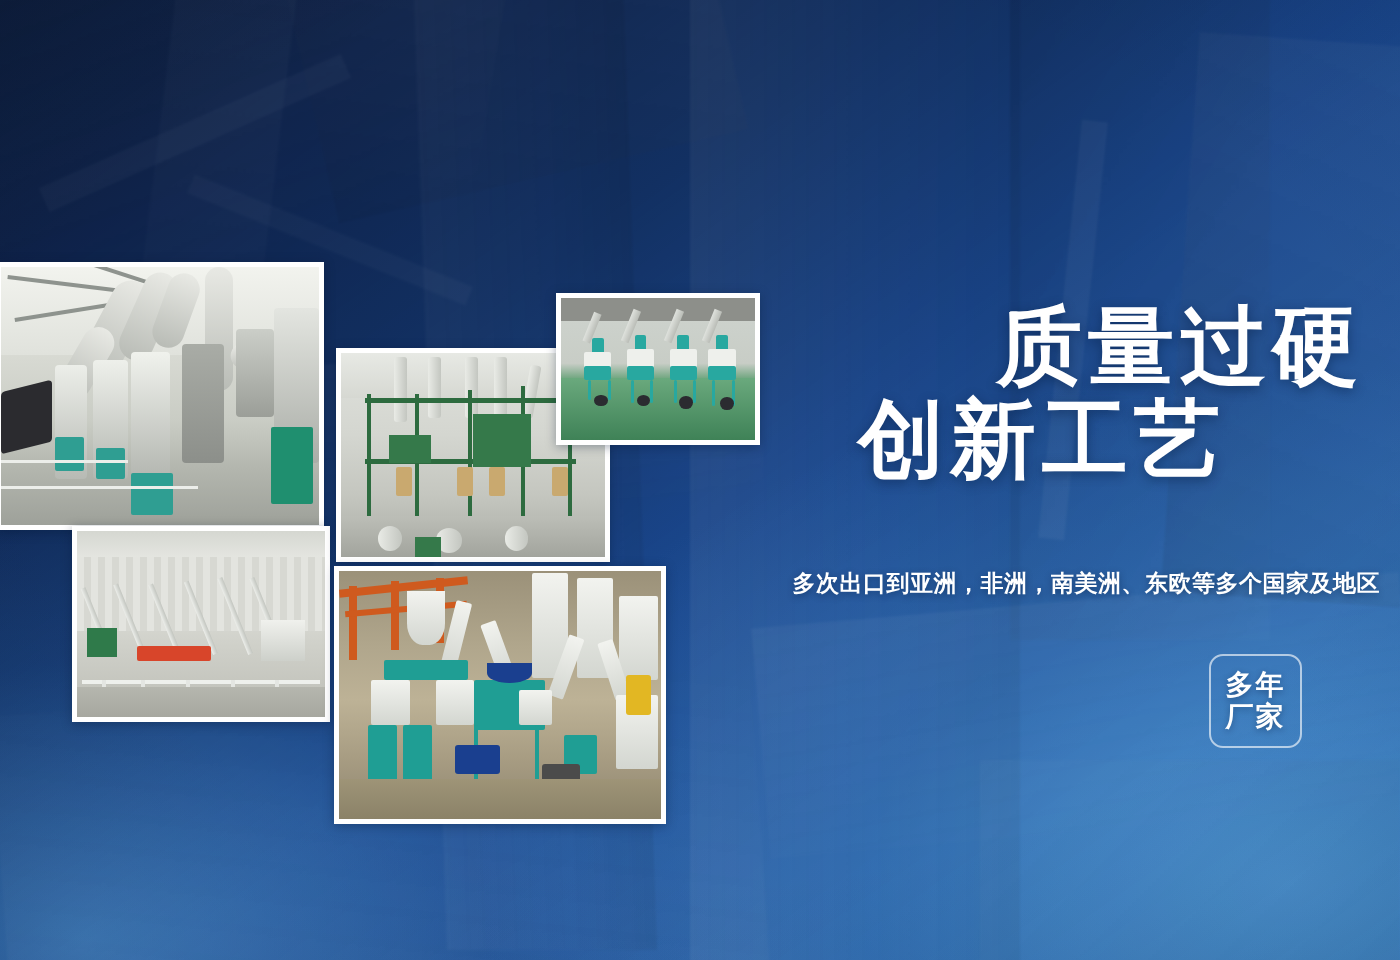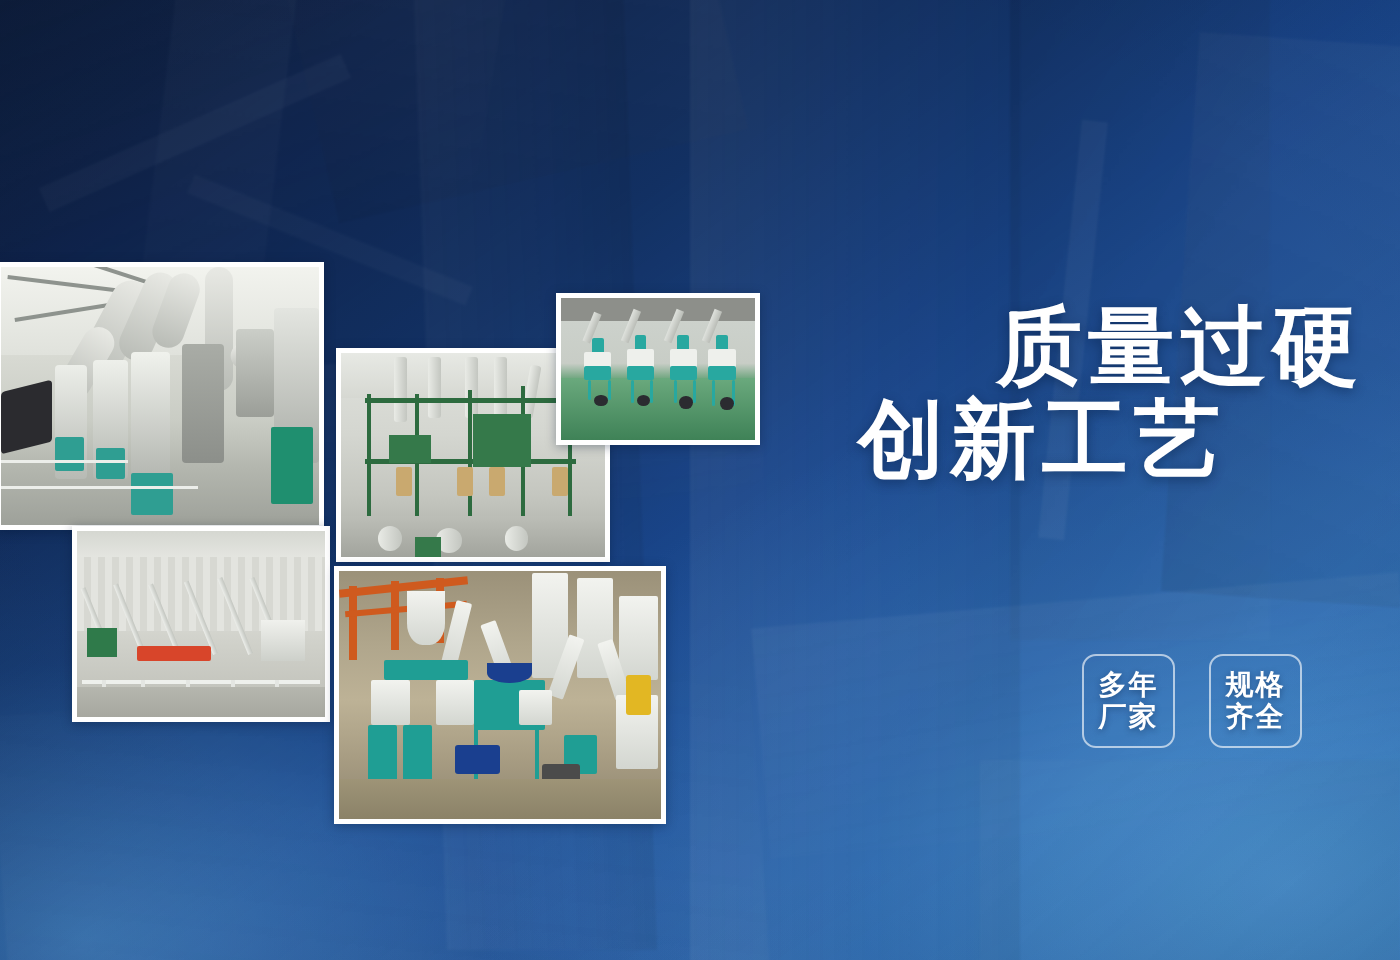--- a/index.html
+++ b/index.html
@@ -329,25 +329,22 @@
         <div class="p5-floor"></div>
       </div>
     </div>
   </div>
 
   <div class="headline">
     <span class="hl-line hl2">质量过硬</span>
     <span class="hl-line hl1">创新工艺</span>
   </div>
 
+  <div class="subtitle">多次出口到亚洲，非洲，南美洲、东欧等多个国家及地区</div>
 
   <div class="badges">
     <div class="badge">
       <span>多年</span>
       <span>厂家</span>
     </div>
-    <div class="badge">
-      <span>规格</span>
-      <span>齐全</span>
-    </div>
   </div>
 
 </div>
 
 </body></html>

